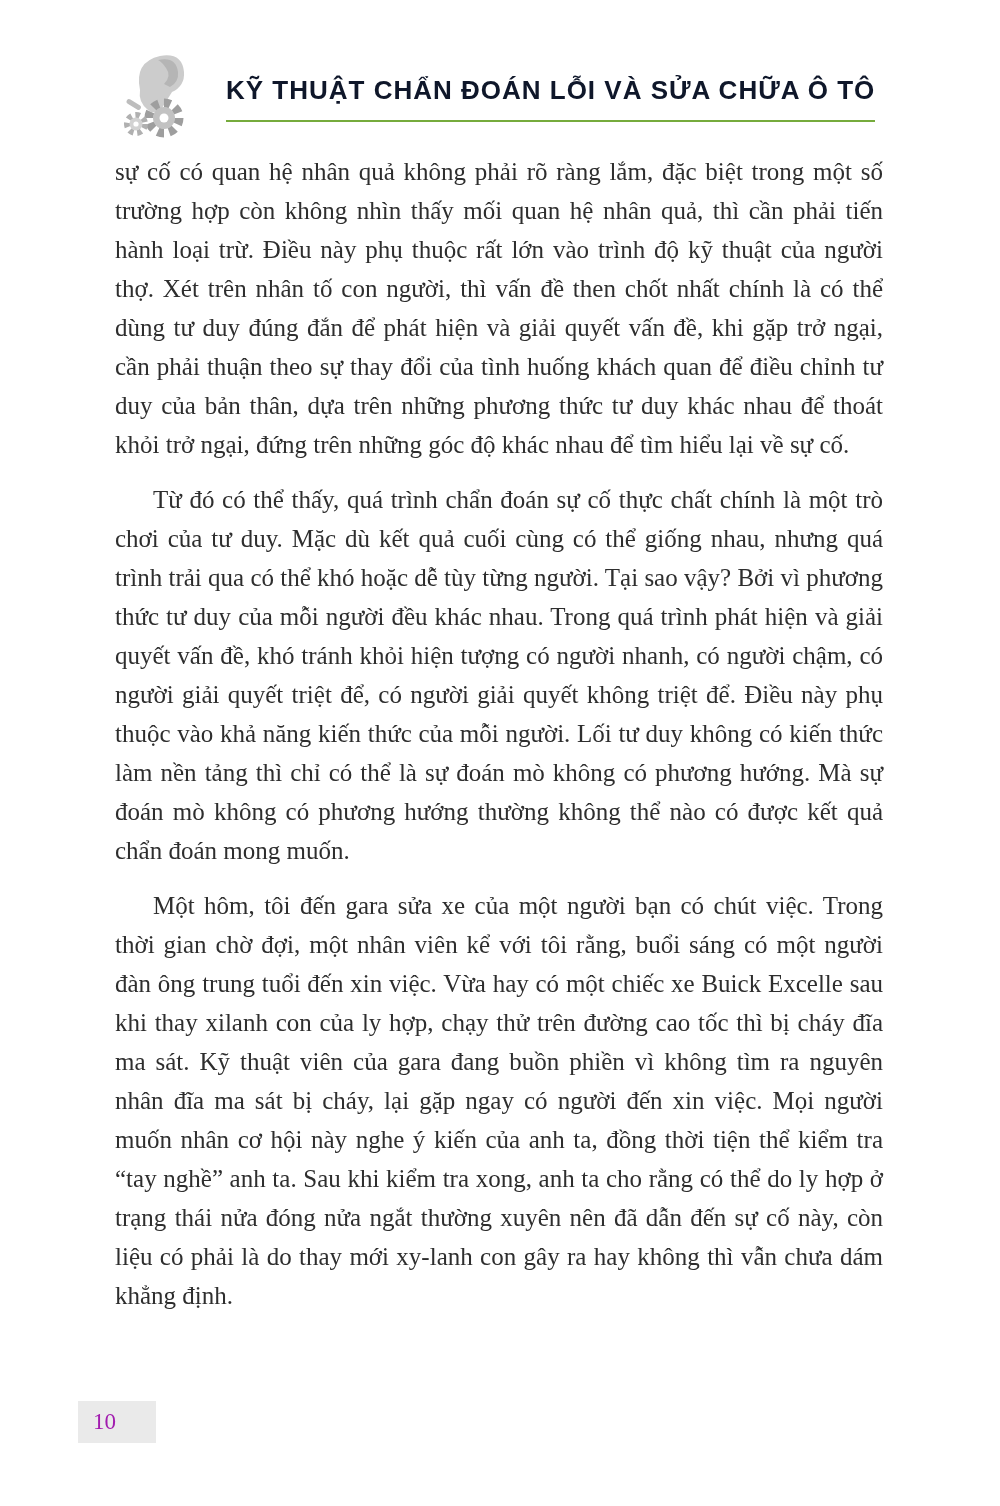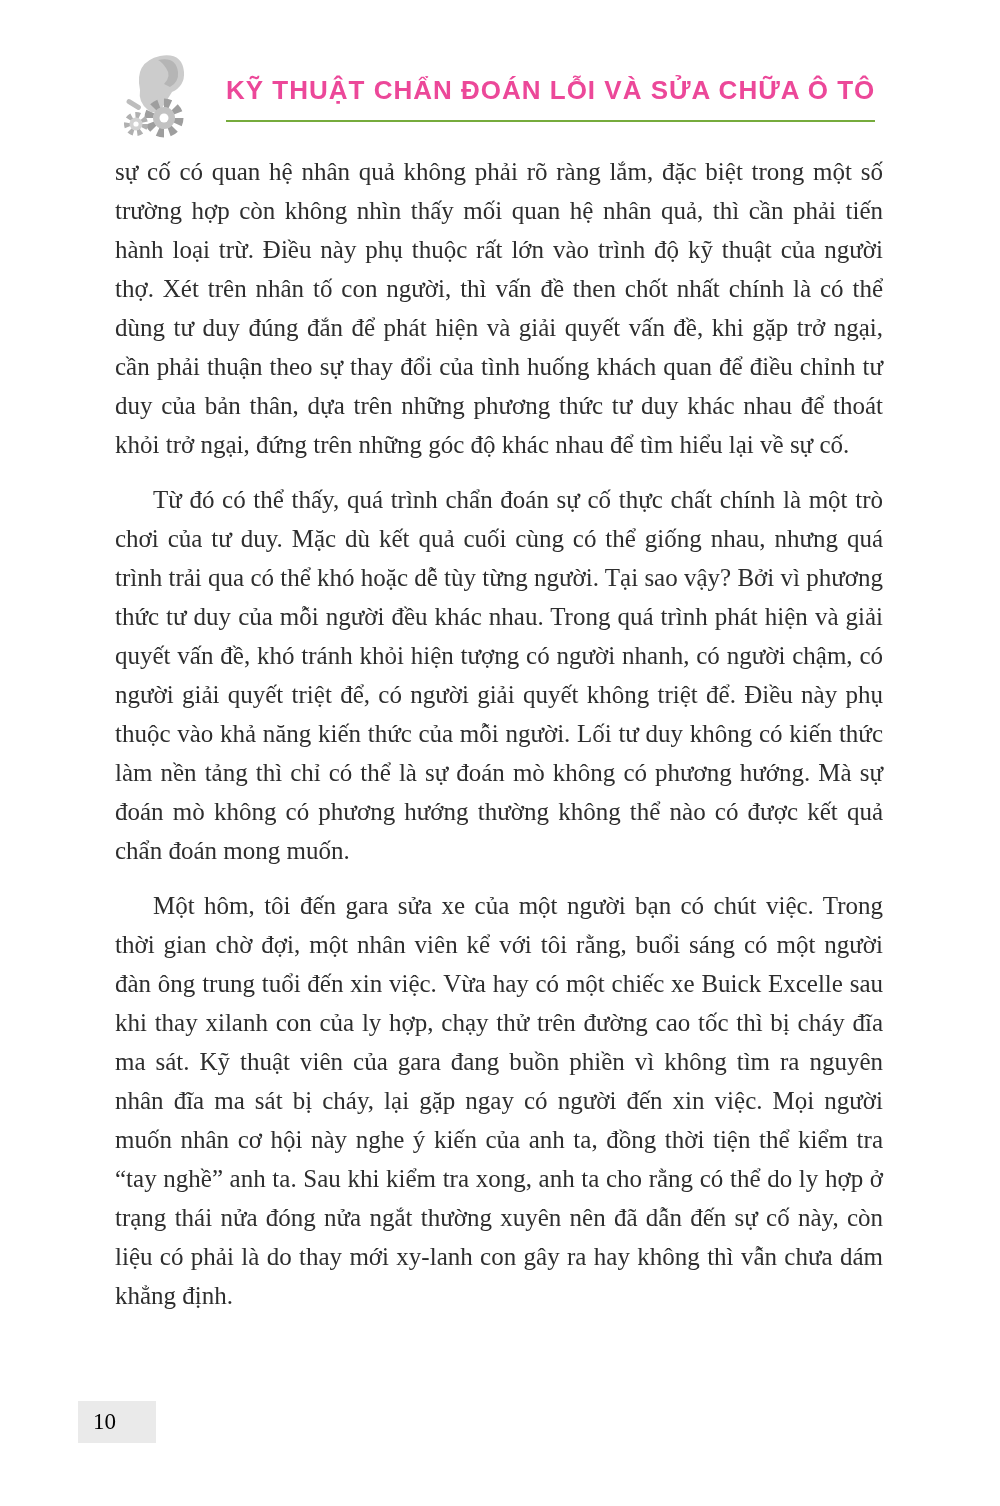--- a/index.html
+++ b/index.html
@@ -35,21 +35,21 @@
     top: 6px;
   }
   .header-title {
     margin: 0 0 14px 0;
     padding-bottom: 14px;
     border-bottom: 2px solid var(--accent);
     font-family: "Liberation Sans", "DejaVu Sans", sans-serif;
     font-weight: 700;
     font-size: 26px;
     letter-spacing: 1px;
-    color: #ec4899;
+    color: #0f172a;
     white-space: nowrap;
   }
 
   
   .page-body {
     position: absolute;
     top: 152px;
     left: 115px;
     width: 768px;
   }
@@ -68,21 +68,21 @@
     position: absolute;
     top: 1401px;
     left: 78px;
     width: 78px;
     height: 42px;
     background: #eaeaea;
     display: flex;
     align-items: center;
     padding-left: 15px;
     font-size: 23px;
-    color: #000000;
+    color: #a21caf;
   }
 </style>
 </head>
 <body>
 
 <div class="page">
 
   <header class="page-header">
     <div class="header-icon">
       <svg width="80" height="96" viewBox="0 0 80 96" xmlns="http://www.w3.org/2000/svg" aria-hidden="true">

